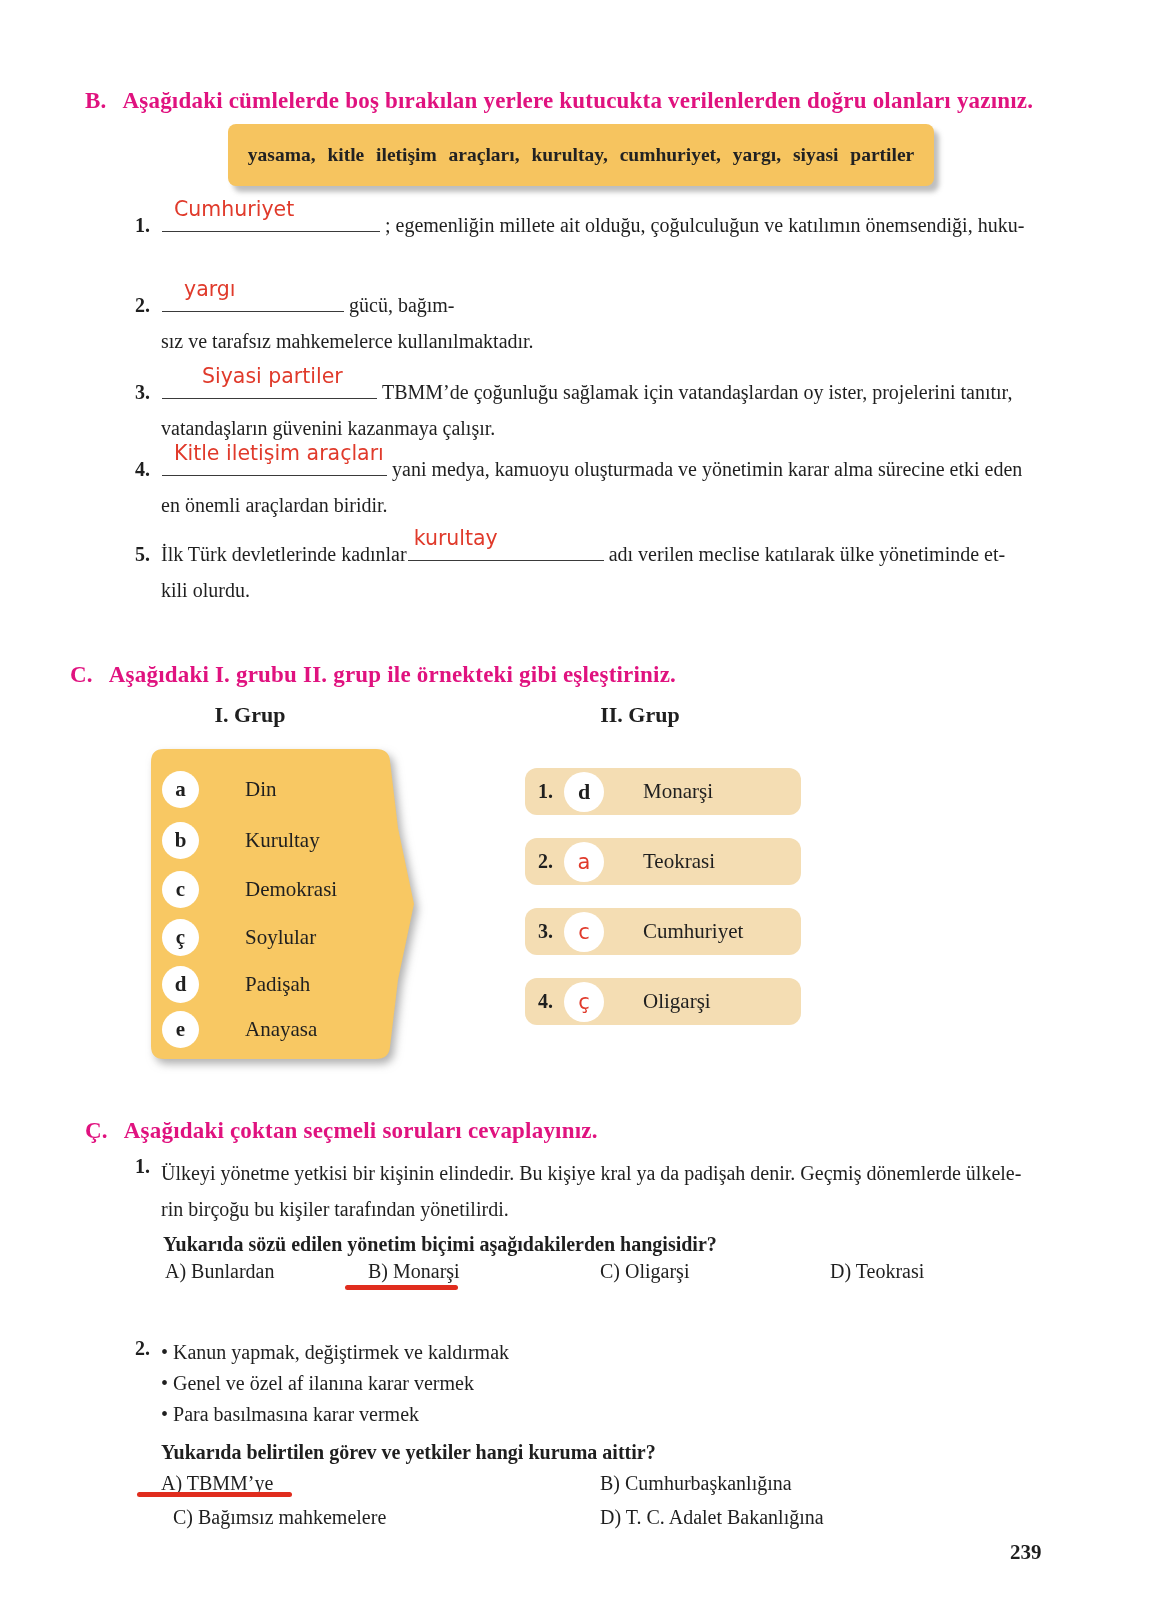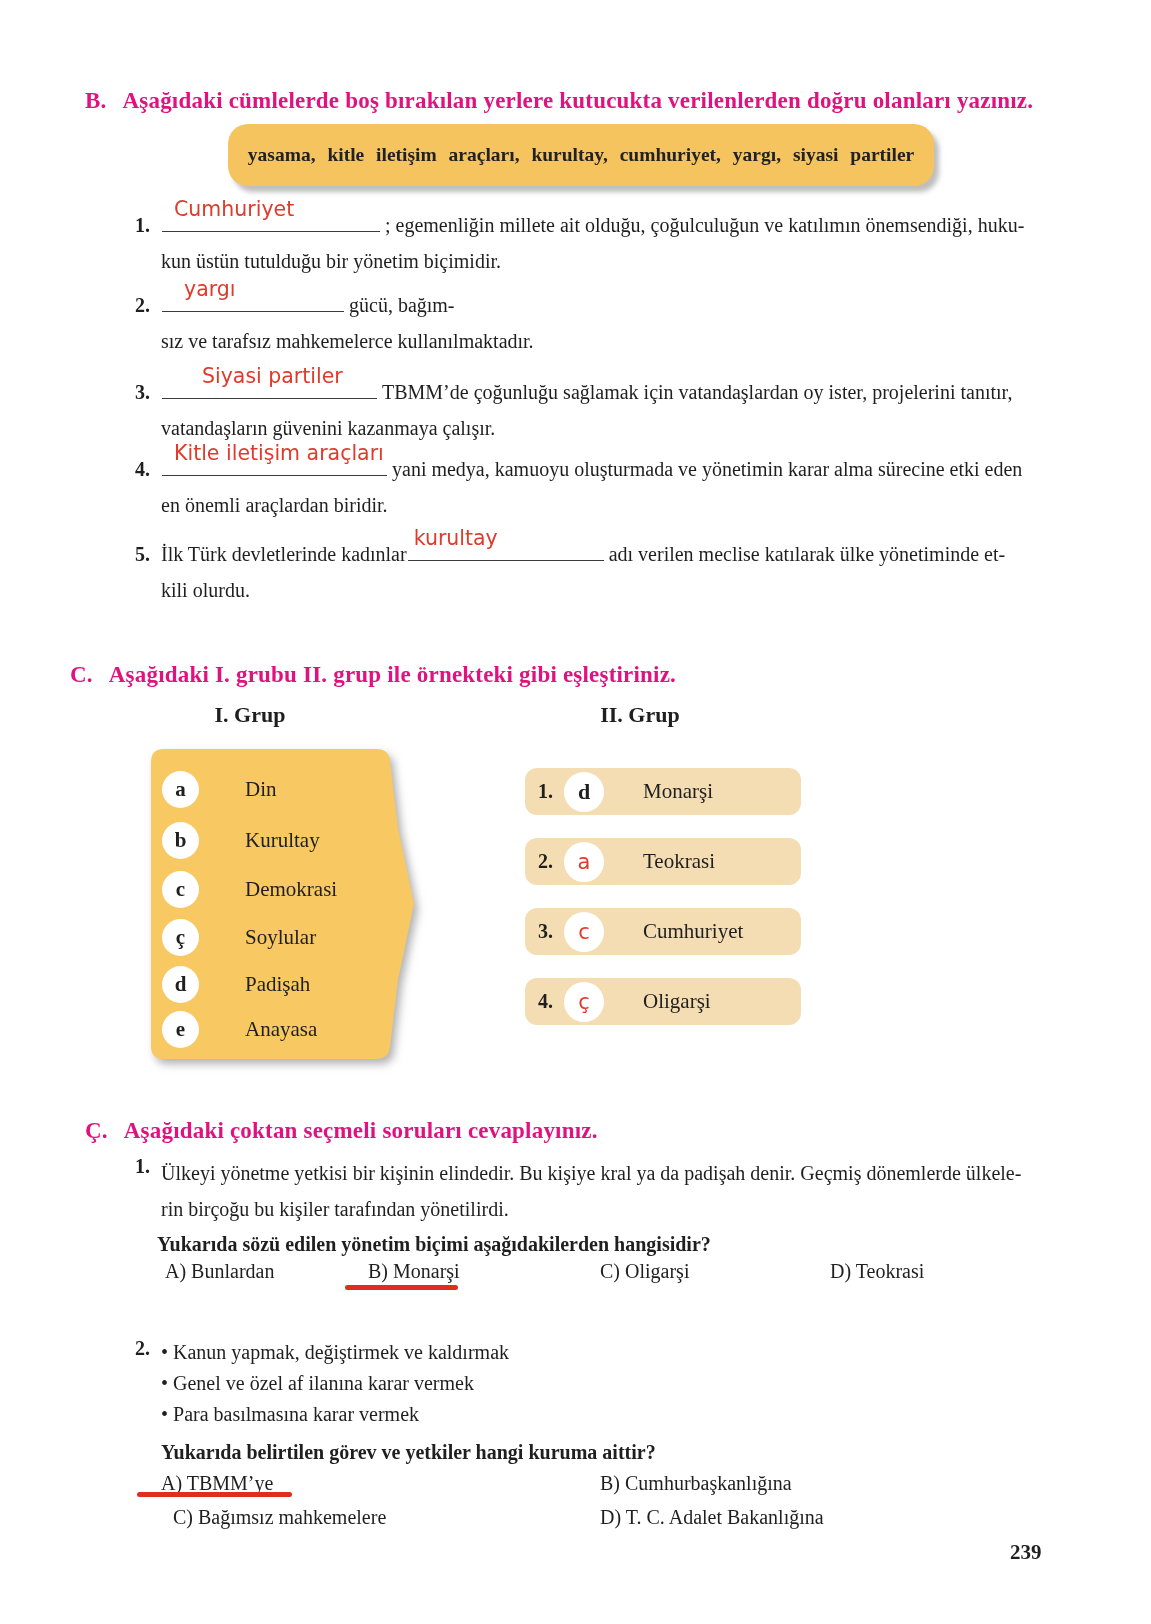--- a/index.html
+++ b/index.html
@@ -19,21 +19,21 @@
     overflow:hidden;
   }
   .abs{position:absolute;}
   .sec-heading{
     font-weight:bold;font-size:23px;color:var(--heading_magenta);
     white-space:nowrap;letter-spacing:0.2px;
   }
   .sec-heading .sec-letter{display:inline-block;margin-right:16px;}
   .word-bank{
     left:228px;top:124px;width:706px;height:62px;
-    background:var(--word_bank_bg);border-radius:20px;
+    background:var(--word_bank_bg);border-radius:8px;
     box-shadow:5px 6px 5px rgba(110,110,110,.45);
     display:flex;align-items:center;justify-content:center;
     font-weight:bold;font-size:19.5px;word-spacing:7px;color:#222;
   }
   .fill-item{left:135px;width:920px;font-size:20px;line-height:36px;}
   .fill-num{position:absolute;left:0;top:0;font-weight:bold;}
   .fill-body{margin-left:26px;}
   .fill-line{display:block;white-space:nowrap;}
   .blank{
     display:inline-block;position:relative;vertical-align:baseline;
@@ -81,21 +81,20 @@
 </div>
 
 <div class="abs fill-item" style="top:207px;">
   <span class="fill-num">1.</span>
   <div class="fill-body">
     <span class="fill-line">
       <span class="blank" style="width:218px;">
         <span class="answer" style="left:12px;">Cumhuriyet</span>
       </span><span>; egemenliğin millete ait olduğu, çoğulculuğun ve katılımın önemsendiği, huku-</span>
     </span>
-    <span class="fill-line">kun üstün tutulduğu bir yönetim biçimidir.</span>
   </div>
 </div>
 
 <div class="abs fill-item" style="top:287px;">
   <span class="fill-num">2.</span>
   <div class="fill-body">
     <span class="fill-line">
       <span class="blank" style="width:182px;">
         <span class="answer" style="left:22px;">yargı</span>
       </span><span>gücü, bağım-</span>
@@ -209,21 +208,21 @@
   <span class="sec-letter">Ç.</span><span>Aşağıdaki çoktan seçmeli soruları cevaplayınız.</span>
 </div>
 
 <div class="abs q-block" style="top:1155px;">
   <span class="q-num">1.</span>
   <div class="q-body">
     <span class="q-line">Ülkeyi yönetme yetkisi bir kişinin elindedir. Bu kişiye kral ya da padişah denir. Geçmiş dönemlerde ülkele-</span>
     <span class="q-line">rin birçoğu bu kişiler tarafından yönetilirdi.</span>
   </div>
 </div>
-<div class="abs q-question" style="left:157px;top:1233px;">Yukarıda sözü edilen yönetim biçimi aşağıdakilerden hangisidir?</div>
+<div class="abs q-question" style="left:163px;top:1233px;">Yukarıda sözü edilen yönetim biçimi aşağıdakilerden hangisidir?</div>
 
 <span class="abs mc-option" style="left:165px;top:1260px;">A) Bunlardan</span>
 <span class="abs mc-option" style="left:368px;top:1260px;">B) Monarşi</span>
 <span class="abs mc-option" style="left:600px;top:1260px;">C) Oligarşi</span>
 <span class="abs mc-option" style="left:830px;top:1260px;">D) Teokrasi</span>
 <div class="abs red-underline" style="left:345px;top:1285px;width:113px;"></div>
 
 <div class="abs q-block" style="top:1337px;">
   <span class="q-num">2.</span>
   <div class="q-body">

